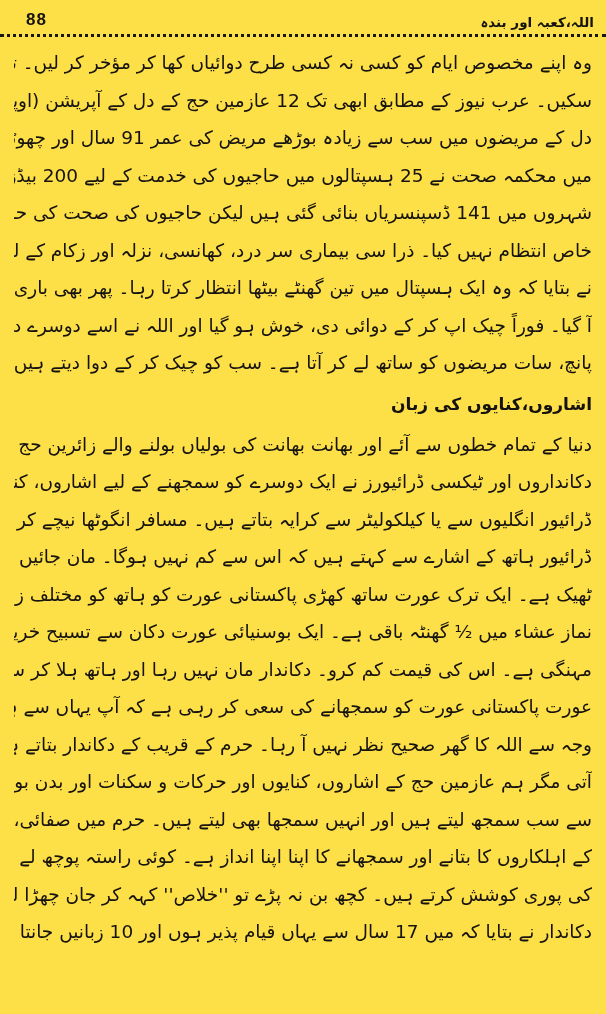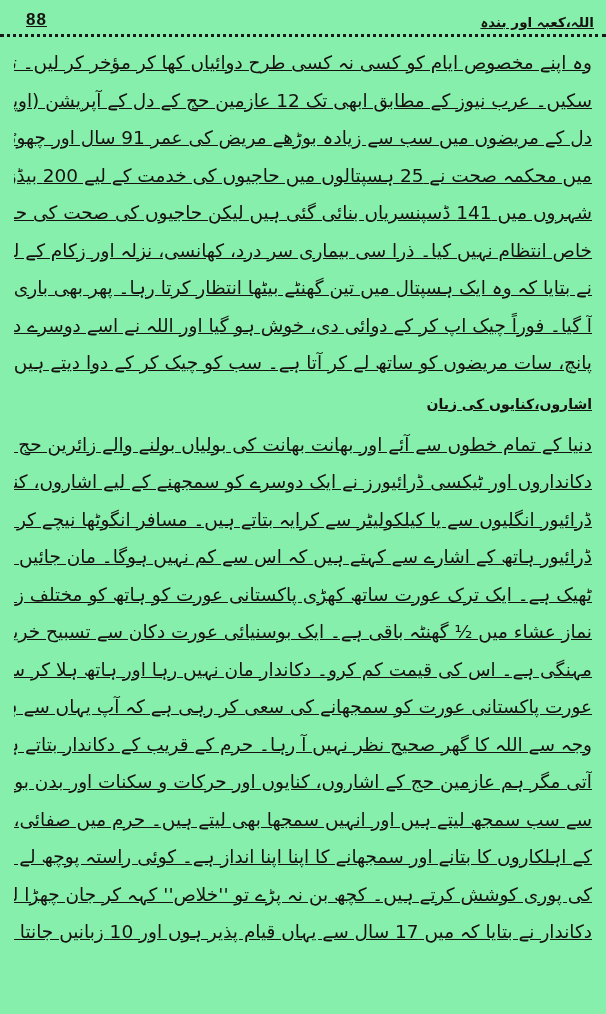--- a/index.html
+++ b/index.html
@@ -1,24 +1,23 @@
 <!DOCTYPE html>
 <html lang="ur"><head>
 <meta charset="utf-8">
 <style>
   html, body { margin: 0; padding: 0; background: #ffffff; }
   .page {
     position: relative;
     width: 606px;
     height: 1014px;
-    background: #86efac;
+    background: #fde047;
     color: #151210;
     overflow: hidden;
     font-family: "DejaVu Sans", "Liberation Serif", sans-serif;
-    text-decoration: underline;
   }
   .header {
     display: flex;
     justify-content: space-between;
     align-items: flex-end;
     padding: 10px 12px 0 26px;
   }
   .page-number {
     font-family: "Liberation Sans", sans-serif;
     font-weight: bold;
@@ -44,21 +43,21 @@
   }
   .line {
     line-height: 37.5px;
     height: 37.5px;
     text-align: justify;
     text-align-last: justify;
     overflow: hidden;
     white-space: nowrap;
   }
   .section-heading {
-    font-size: 14px;
+    font-size: 17px;
     font-weight: bold;
     text-align: right;
     line-height: 44px;
     height: 44px;
     overflow: hidden;
   }
   .para { margin: 0; }
 </style>
 </head>
 <body>

